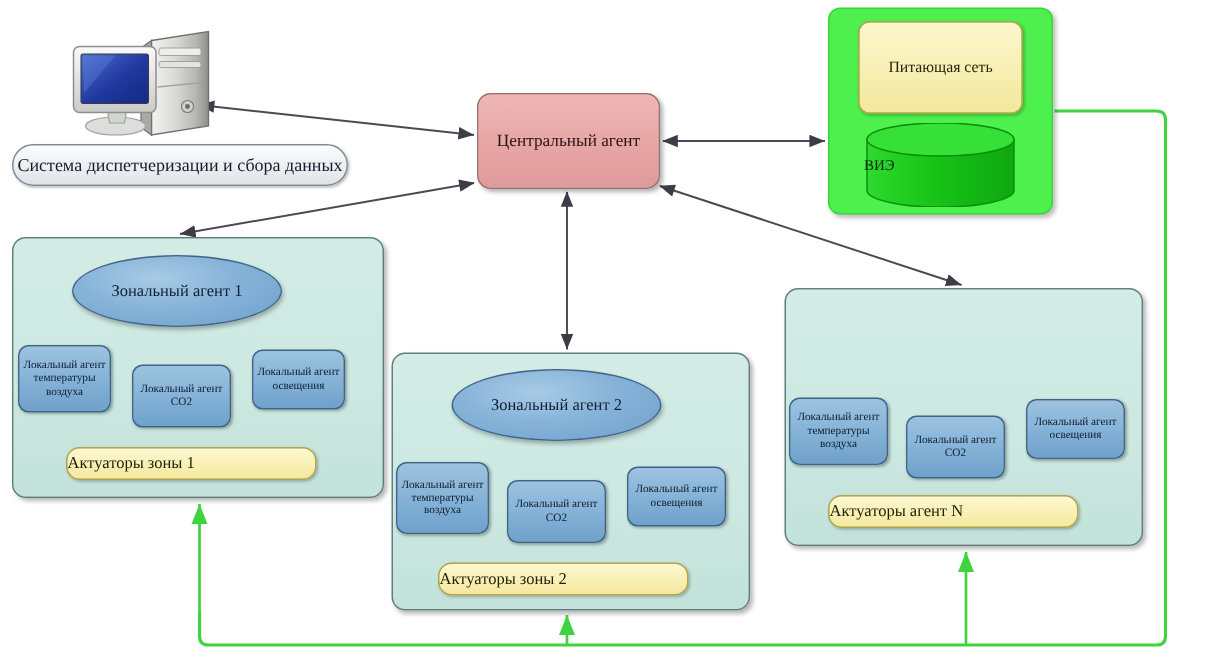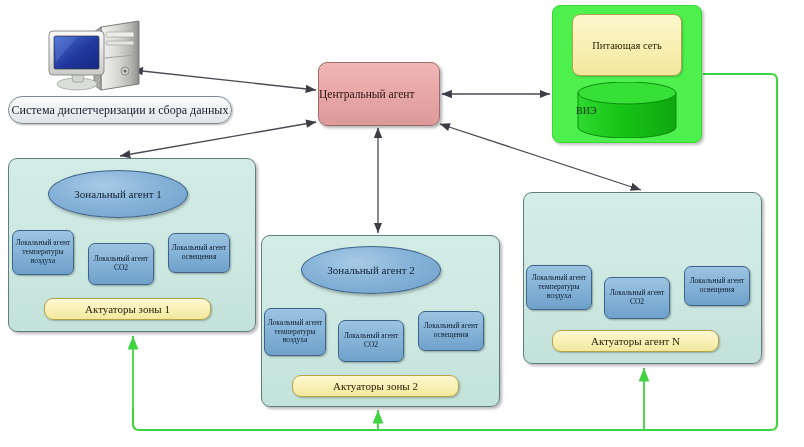--- a/index.html
+++ b/index.html
@@ -21,21 +21,21 @@
 
   
   .computer{left:44px;top:18px;width:108px;height:80px;}
   .computer svg{display:block;}
 
   
   .central{
     left:318px;top:62px;width:122px;height:64px;
     border:1px solid #9b6d6d;border-radius:9px;
     background:linear-gradient(180deg,#efb6b6 0%,#e8a7a7 50%,#dd9a9a 100%);
-    display:flex;align-items:center;justify-content:flex-start;
+    display:flex;align-items:center;justify-content:center;
     font-size:11.5px;color:#2b1414;text-align:center;
     box-shadow:2px 2px 3px rgba(0,0,0,.3);
   }
 
   
   .power-box{
     left:552px;top:5px;width:150px;height:138px;
     background:#4ef04e;border:1px solid #3ad63a;border-radius:8px;
     box-shadow:2px 2px 3px rgba(0,0,0,.25);
   }
@@ -95,21 +95,21 @@
   .z2-a3{left:418px;top:311px;width:66px;height:40px;}
 
   .zN-a1{left:526px;top:265px;width:66px;height:45px;}
   .zN-a2{left:604px;top:277px;width:66px;height:42px;}
   .zN-a3{left:684px;top:266px;width:66px;height:40px;}
 
   
   .actuator{
     border:1px solid #b3a44a;border-radius:9px;
     background:linear-gradient(180deg,#fcf8d2 0%,#f8efb2 60%,#f3e89e 100%);
-    display:flex;align-items:center;justify-content:center;
+    display:flex;align-items:center;justify-content:flex-start;
     font-size:11px;color:#231d06;
     box-shadow:1px 1px 2px rgba(0,0,0,.26);
   }
   .z1-act{left:44px;top:298px;width:167px;height:22px;}
   .z2-act{left:292px;top:375px;width:167px;height:22px;}
   .zN-act{left:552px;top:330px;width:167px;height:22px;}
 </style>
 </head>
 <body>
 

